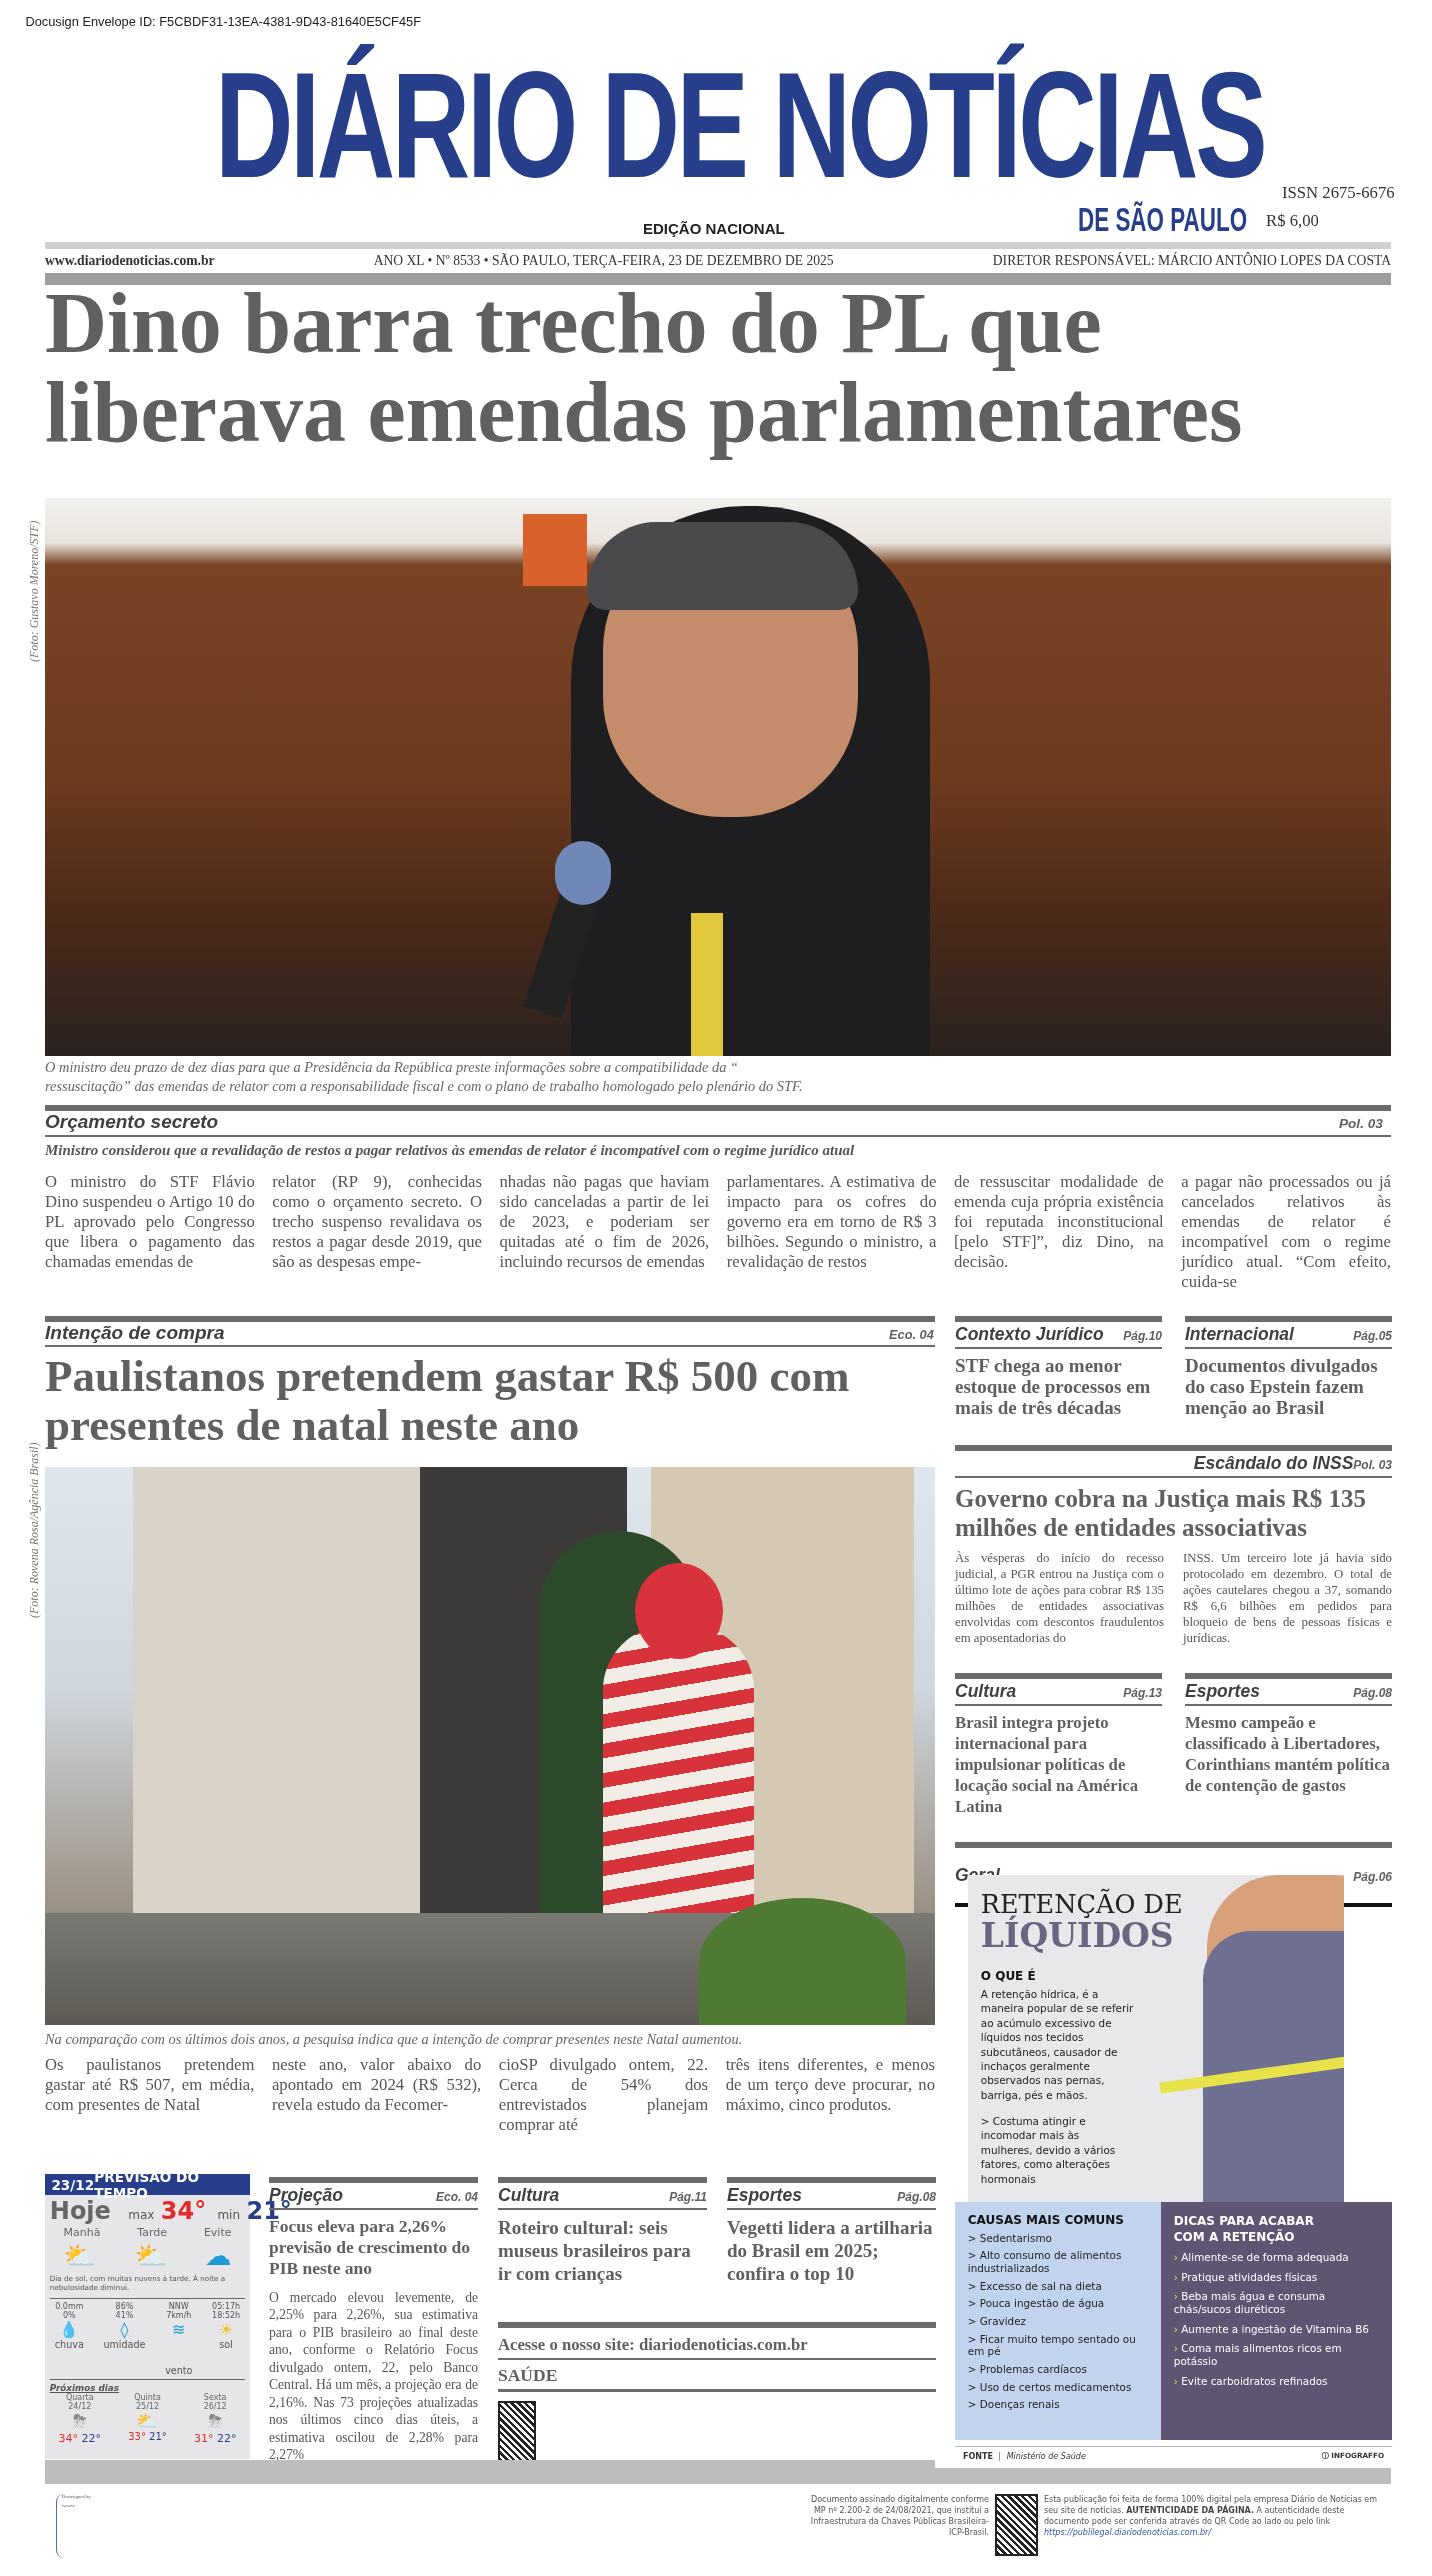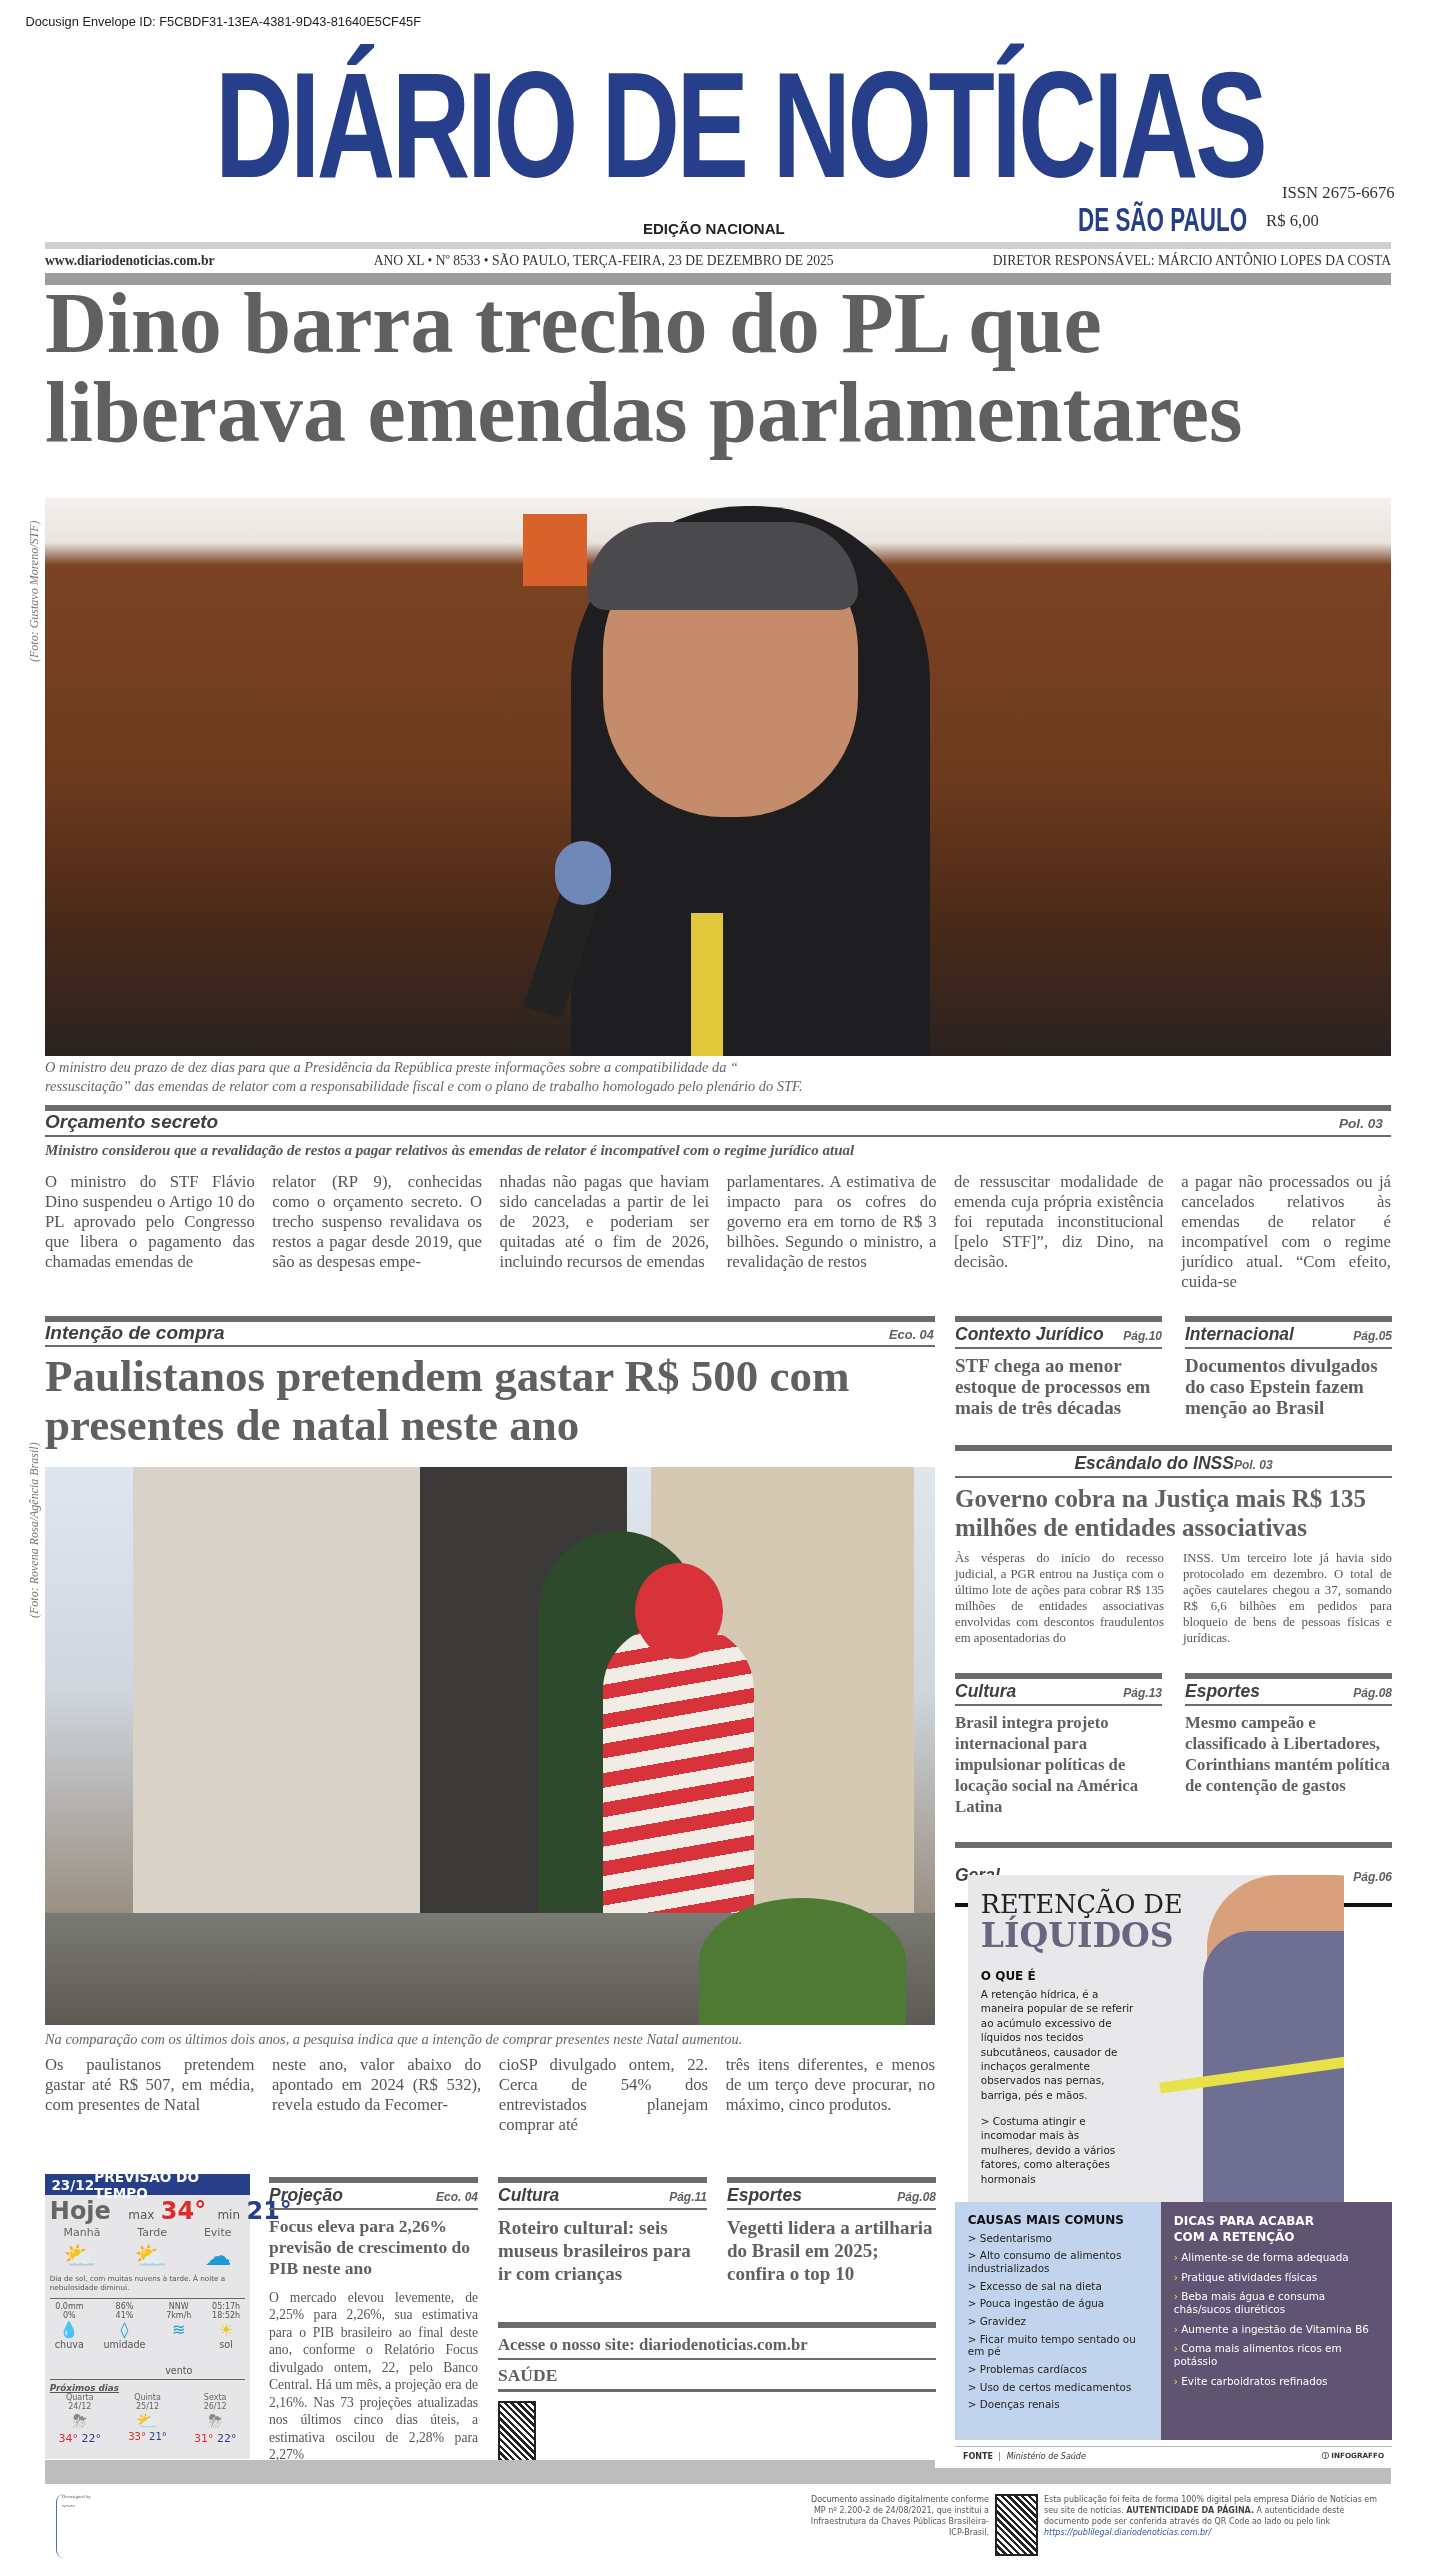--- a/index.html
+++ b/index.html
@@ -130,21 +130,21 @@
   <div style="display:flex;justify-content:space-between;align-items:baseline;padding:1.6px 0;">
     <span class="sec-label" style="font-size:17.5px;">Internacional</span>
     <span class="sec-page" style="font-size:12px;margin-left:31px;">Pág.05</span>
   </div>
   <div class="sec-line"></div>
   <div class="sub-head" style="font-size:19px;line-height:21px;margin-top:6.4px;">Documentos divulgados do caso Epstein fazem menção ao Brasil</div>
 </div>
 
 <div class="abs" style="left:955px;top:1445px;width:437px;">
   <div class="sec-bar"></div>
-  <div style="display:flex;justify-content:center;align-items:baseline;padding:1.6px 0;">
+  <div style="display:flex;justify-content:flex-end;align-items:baseline;padding:1.6px 0;">
     <span class="sec-label" style="font-size:17.5px;">Escândalo do INSS</span>
     <span class="sec-page" style="font-size:12px;">Pol. 03</span>
   </div>
   <div class="sec-line"></div>
   <div class="sub-head" style="font-size:25px;line-height:29px;margin-top:6.4px;">
     <div>Governo cobra na Justiça mais R$ 135</div>
     <div>milhões de entidades associativas</div>
   </div>
   <div class="body-cols" style="margin-top:8px;gap:19px;">
     <p style="font-size:12.8px;line-height:16px;">Às vésperas do início do recesso judicial, a PGR entrou na Justiça com o último lote de ações para cobrar R$ 135 milhões de entidades associativas envolvidas com descontos fraudulentos em aposentadorias do</p>

